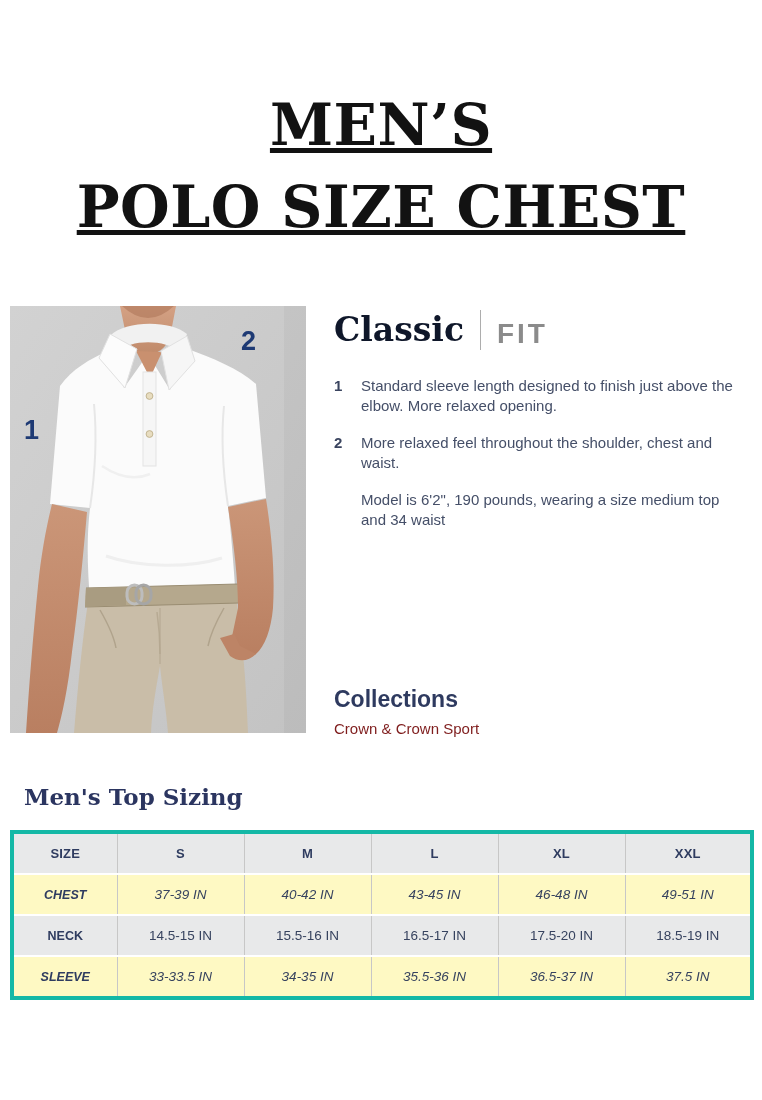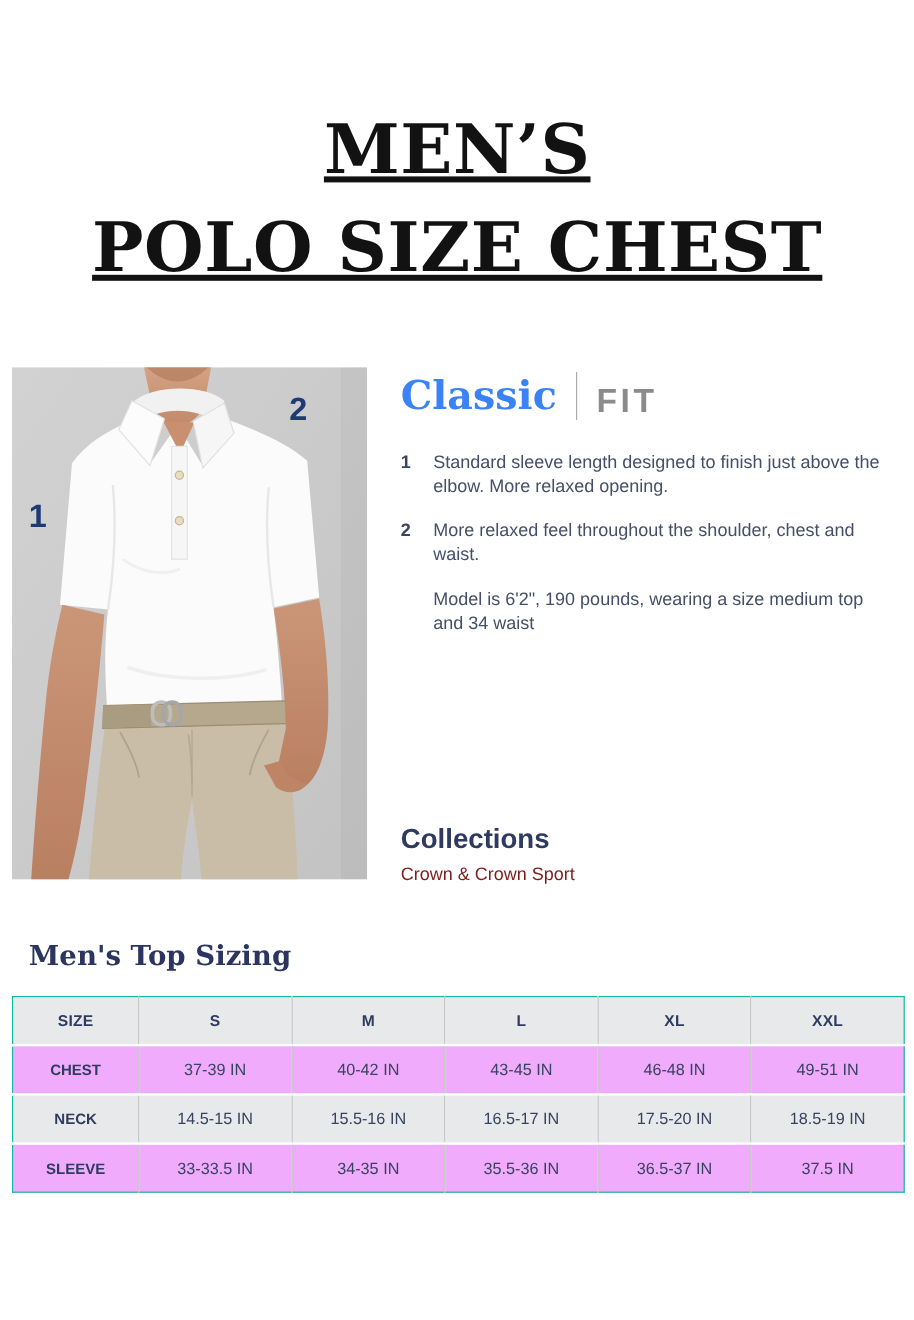--- a/index.html
+++ b/index.html
@@ -43,21 +43,21 @@
   }
   .fit-header{
     display:flex;
     align-items:center;
     gap:16px;
   }
   .fit-heading{
     font-family:"DejaVu Serif", serif;
     font-weight:700;
     font-size:33px;
-    color:#3b82f6;
+    color:#0f172a;
     line-height:1.1;
   }
   .fit-divider{
     width:1px;height:40px;
     background:#adadad;
   }
   .fit-label{
     font-size:28px;
     color:#8b8b8b;
     letter-spacing:3px;
@@ -105,36 +105,36 @@
     font-weight:700;
     font-size:23px;
     color:#2b3560;
   }
   .table-wrap{
     margin:20px 8px 0 10px;
   }
   table.size-table{
     width:744px;
     border-collapse:collapse;
-    border:1px solid #14b8a6;
+    border:4px solid #14b8a6;
     table-layout:fixed;
   }
   .size-table col.c-size{width:105px;}
   .size-table th,.size-table td{
     height:39px;
     text-align:center;
     vertical-align:middle;
     border-left:1px solid #c7c7c7;
     border-top:2px solid #ffffff;
     padding:0 2px;
   }
   .size-table tr:first-child th{border-top:none;}
   .size-table th:first-child,.size-table td:first-child{border-left:none;}
   .size-table tr.row-gray{background:#e8e9ea;}
-  .size-table tr.row-light{background:#f0abfc;}
+  .size-table tr.row-light{background:#fef9c3;font-style:italic;}
   .size-table th{
     font-size:13px;
     font-weight:700;
     color:#2f3c60;
     letter-spacing:0.2px;
   }
   .size-table td.row-label{
     font-size:12.5px;
     font-weight:700;
     color:#2f3c60;

